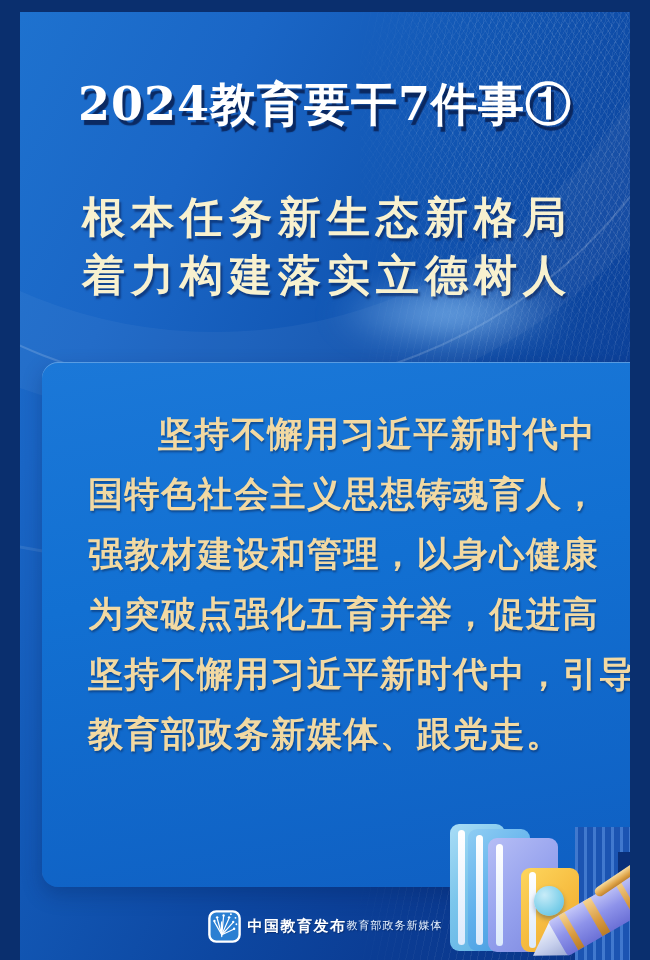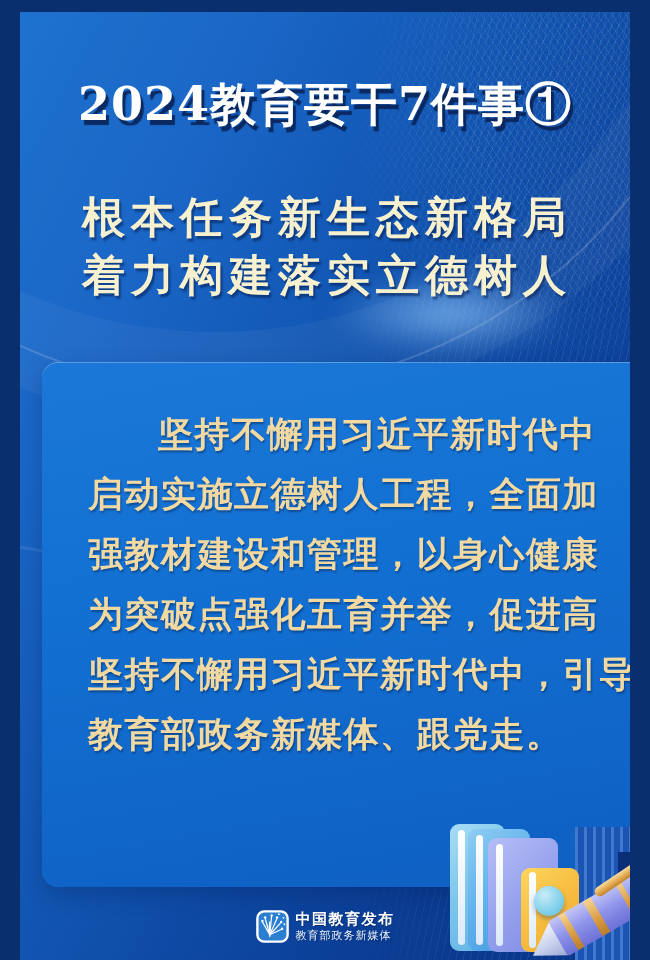--- a/index.html
+++ b/index.html
@@ -152,21 +152,21 @@
     border-radius: 6px; transform: rotate(-4deg);
     background: linear-gradient(180deg, #f8dca0 0%, #e0a64b 60%, #c08330 100%);
   }
 
   
   .footer {
     position: absolute; left: 0; bottom: 29px; width: 100%;
     display: flex; justify-content: center; align-items: center; gap: 7px;
   }
   .brand-logo { width: 33px; height: 33px; flex: 0 0 auto; }
-  .brand-text { display: flex; flex-direction: column; line-height: 1.1; }
+  .brand-text { display: flex; flex-direction: row; line-height: 1.1; }
   .brand-name {
     font-size: 15px; font-weight: 700; color: #ffffff; letter-spacing: 1.5px;
     text-shadow: 1px 1px 1px rgba(9,40,100,0.7);
   }
   .brand-sub {
     font-size: 11px; color: #e8f3ff; letter-spacing: 1px; margin-top: 2px;
     text-shadow: 1px 1px 1px rgba(9,40,100,0.7);
   }
 </style>
 </head>
@@ -184,21 +184,21 @@
   <div class="title">2024教育要干7件事①</div>
 
   <div class="subtitle">
     <div>根本任务新生态新格局</div>
     <div>着力构建落实立德树人</div>
   </div>
 
   <div class="content-box">
     <div class="body-text">
       <div class="body-line">坚持不懈用习近平新时代中</div>
-      <div class="body-line">启动实施立德树人工程，全面加</div>
+      <div class="body-line">国特色社会主义思想铸魂育人，</div>
       <div class="body-line">强教材建设和管理，以身心健康</div>
       <div class="body-line">为突破点强化五育并举，促进高</div>
       <div class="body-line">坚持不懈用习近平新时代中，引导</div>
       <div class="body-line">教育部政务新媒体、跟党走。</div>
     </div>
   </div>
 
   <div class="illustration">
     <div class="br-stripes"></div>
     <div class="br-dark"></div>

